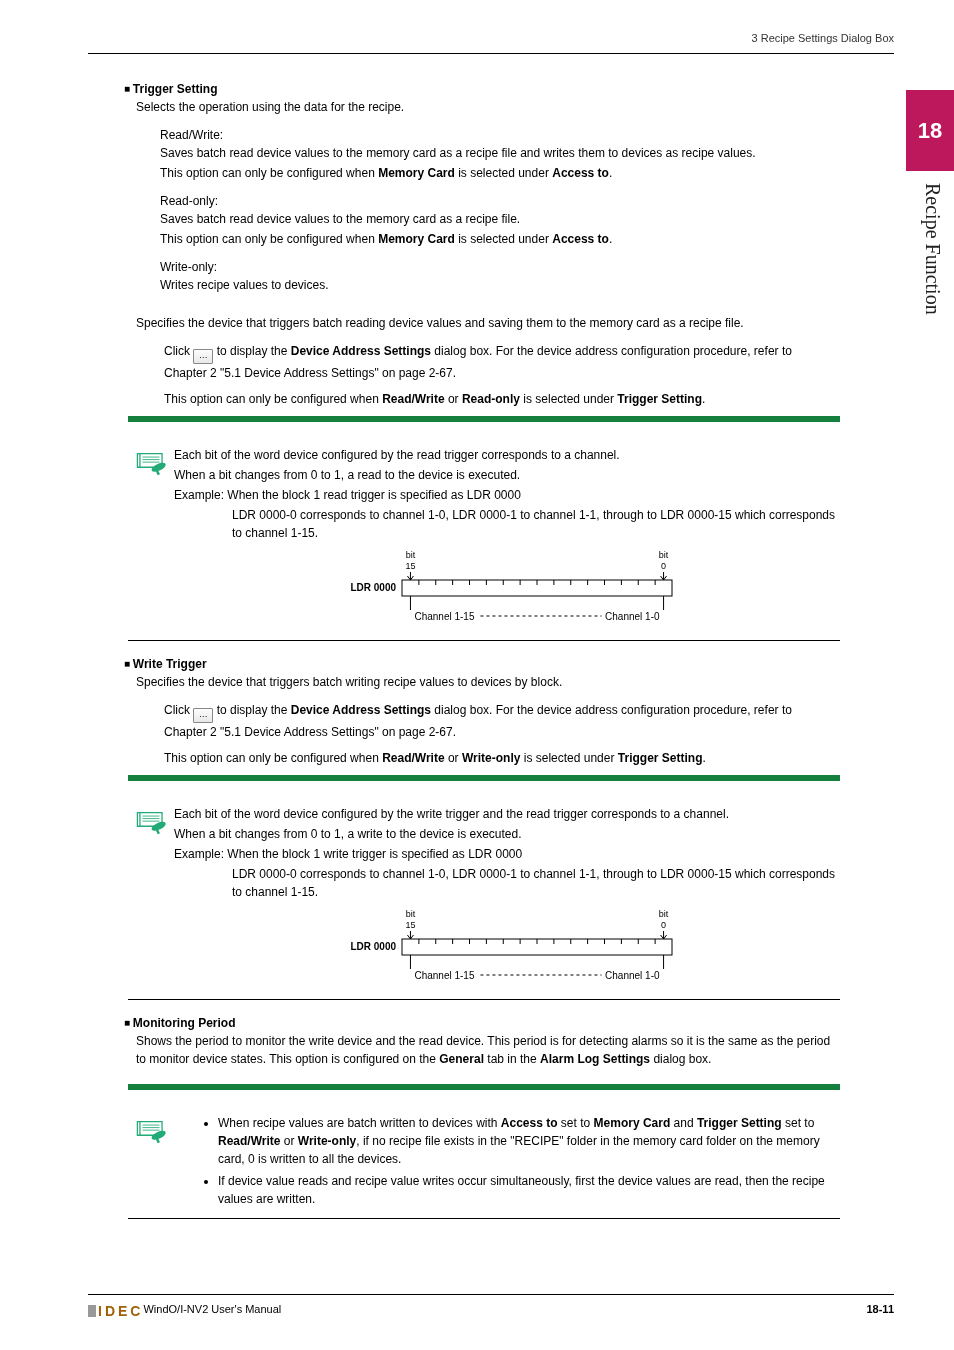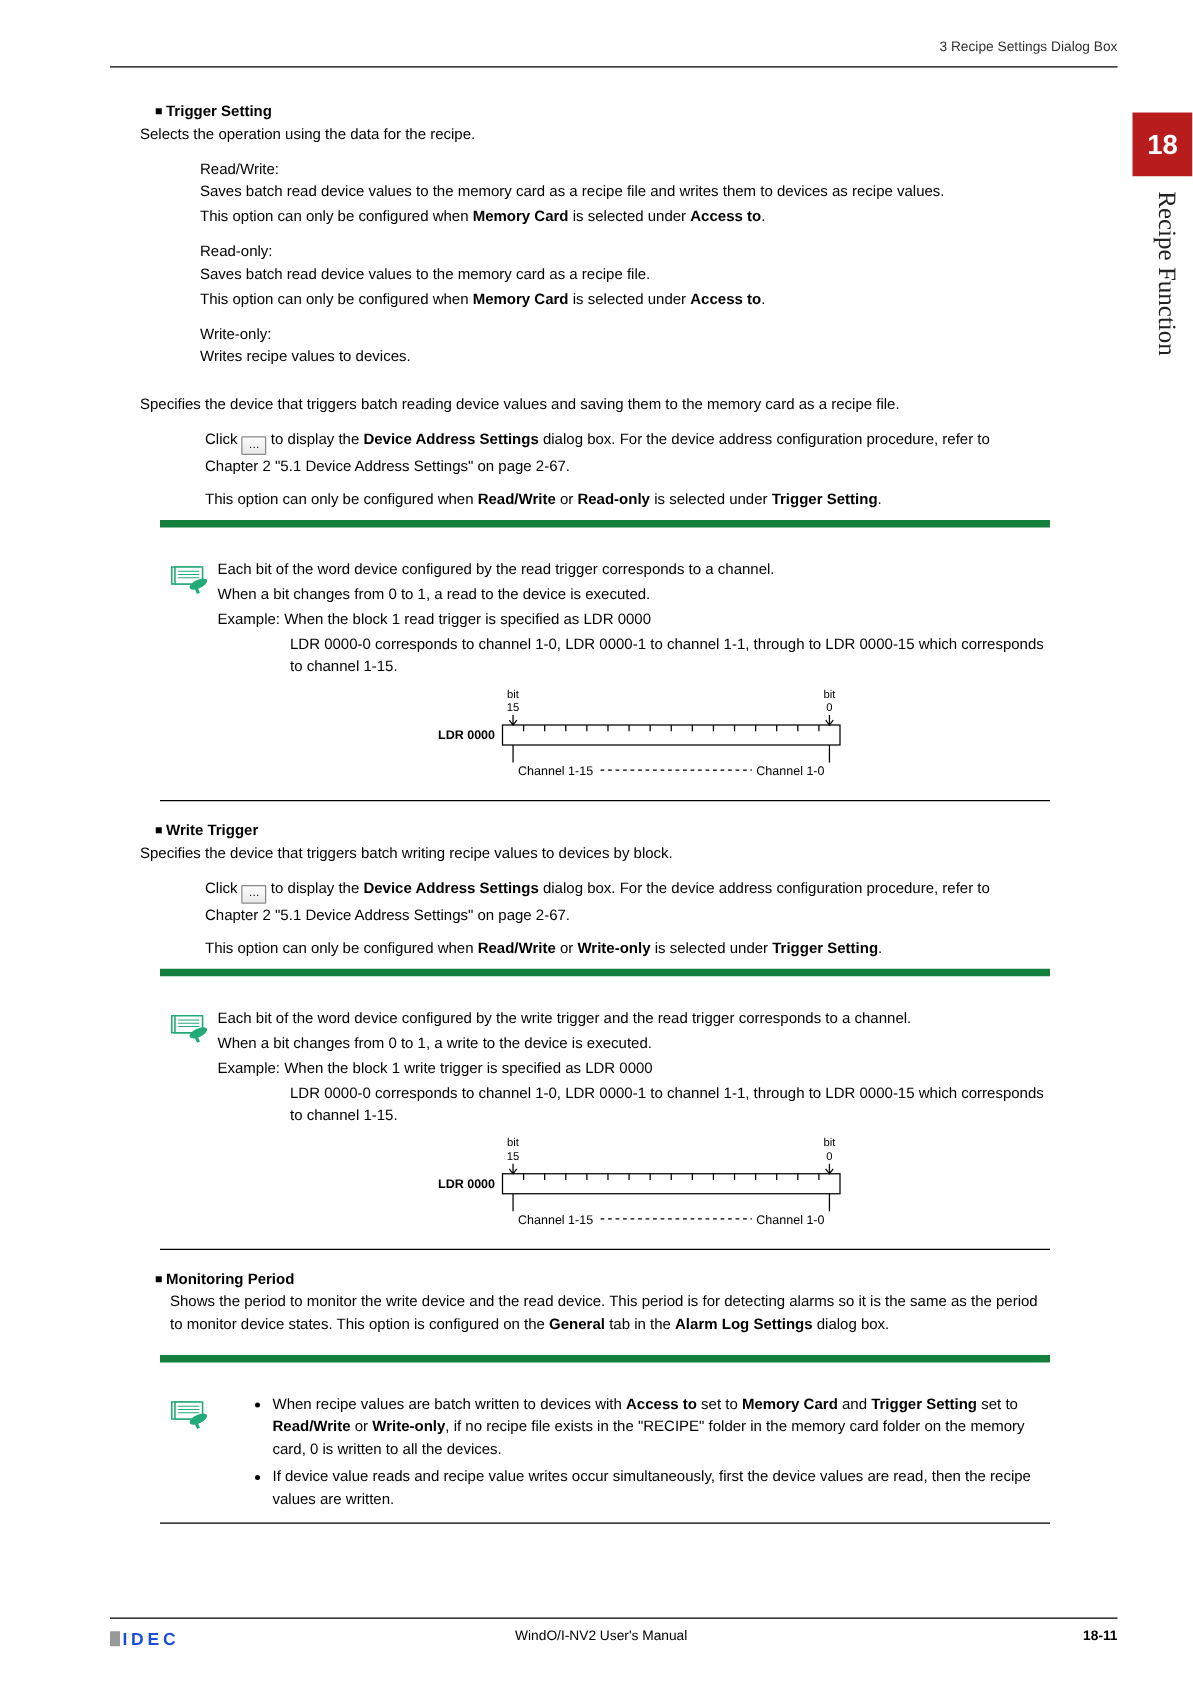--- a/index.html
+++ b/index.html
@@ -25,26 +25,26 @@
     border-bottom: 1px solid #000;
     margin-bottom: 26px;
   }
   .side-tab {
     position: absolute;
     right: 0;
     top: 90px;
     width: 48px;
   }
   .tab-num {
-    background: #b91c1c;
+    background: #be185d;
     color: #fff;
     font-weight: bold;
     font-size: 22px;
     text-align: center;
-    padding: 9px 0;
+    padding: 24px 0;
     font-family: Arial, sans-serif;
   }
   .tab-label {
     writing-mode: vertical-rl;
     text-orientation: mixed;
     font-size: 20px;
     font-family: Georgia, 'Times New Roman', serif;
     padding: 12px 12px;
     color: #222;
   }
@@ -55,21 +55,21 @@
     margin-left: 36px;
     margin-top: 4px;
   }
   .section-heading::before {
     content: "■ ";
     color: #000;
     font-size: 10px;
     vertical-align: 1px;
   }
   .section-intro {
-    margin-left: 24px;
+    margin-left: 48px;
     margin-bottom: 10px;
   }
   .def-table {
     margin-left: 72px;
     margin-bottom: 18px;
   }
   .def-row {
     display: flex;
     margin-bottom: 8px;
     flex-direction: column;
@@ -135,31 +135,31 @@
     padding-top: 6px;
     display: flex;
     justify-content: space-between;
     font-size: 11px;
   }
   .footer .logo {
     font-family: Arial, sans-serif;
     font-weight: bold;
     letter-spacing: 3px;
     font-size: 14px;
-    color: #1d4ed8;
+    color: #a16207;
   }
   .footer .logo::before {
     content: "";
     display: inline-block;
     width: 8px; height: 12px;
     background: #999;
     margin-right: 2px;
     vertical-align: -1px;
   }
-  .footer .center { flex: 1; text-align: center; }
+  .footer .center { flex: 1; text-align: left; }
   .footer .pgnum { font-weight: bold; margin-left: 48px; }
 </style>
 </head>
 <body>
 
 <div class="side-tab">
   <div class="tab-num">18</div>
   <div class="tab-label">Recipe Function</div>
 </div>
 

